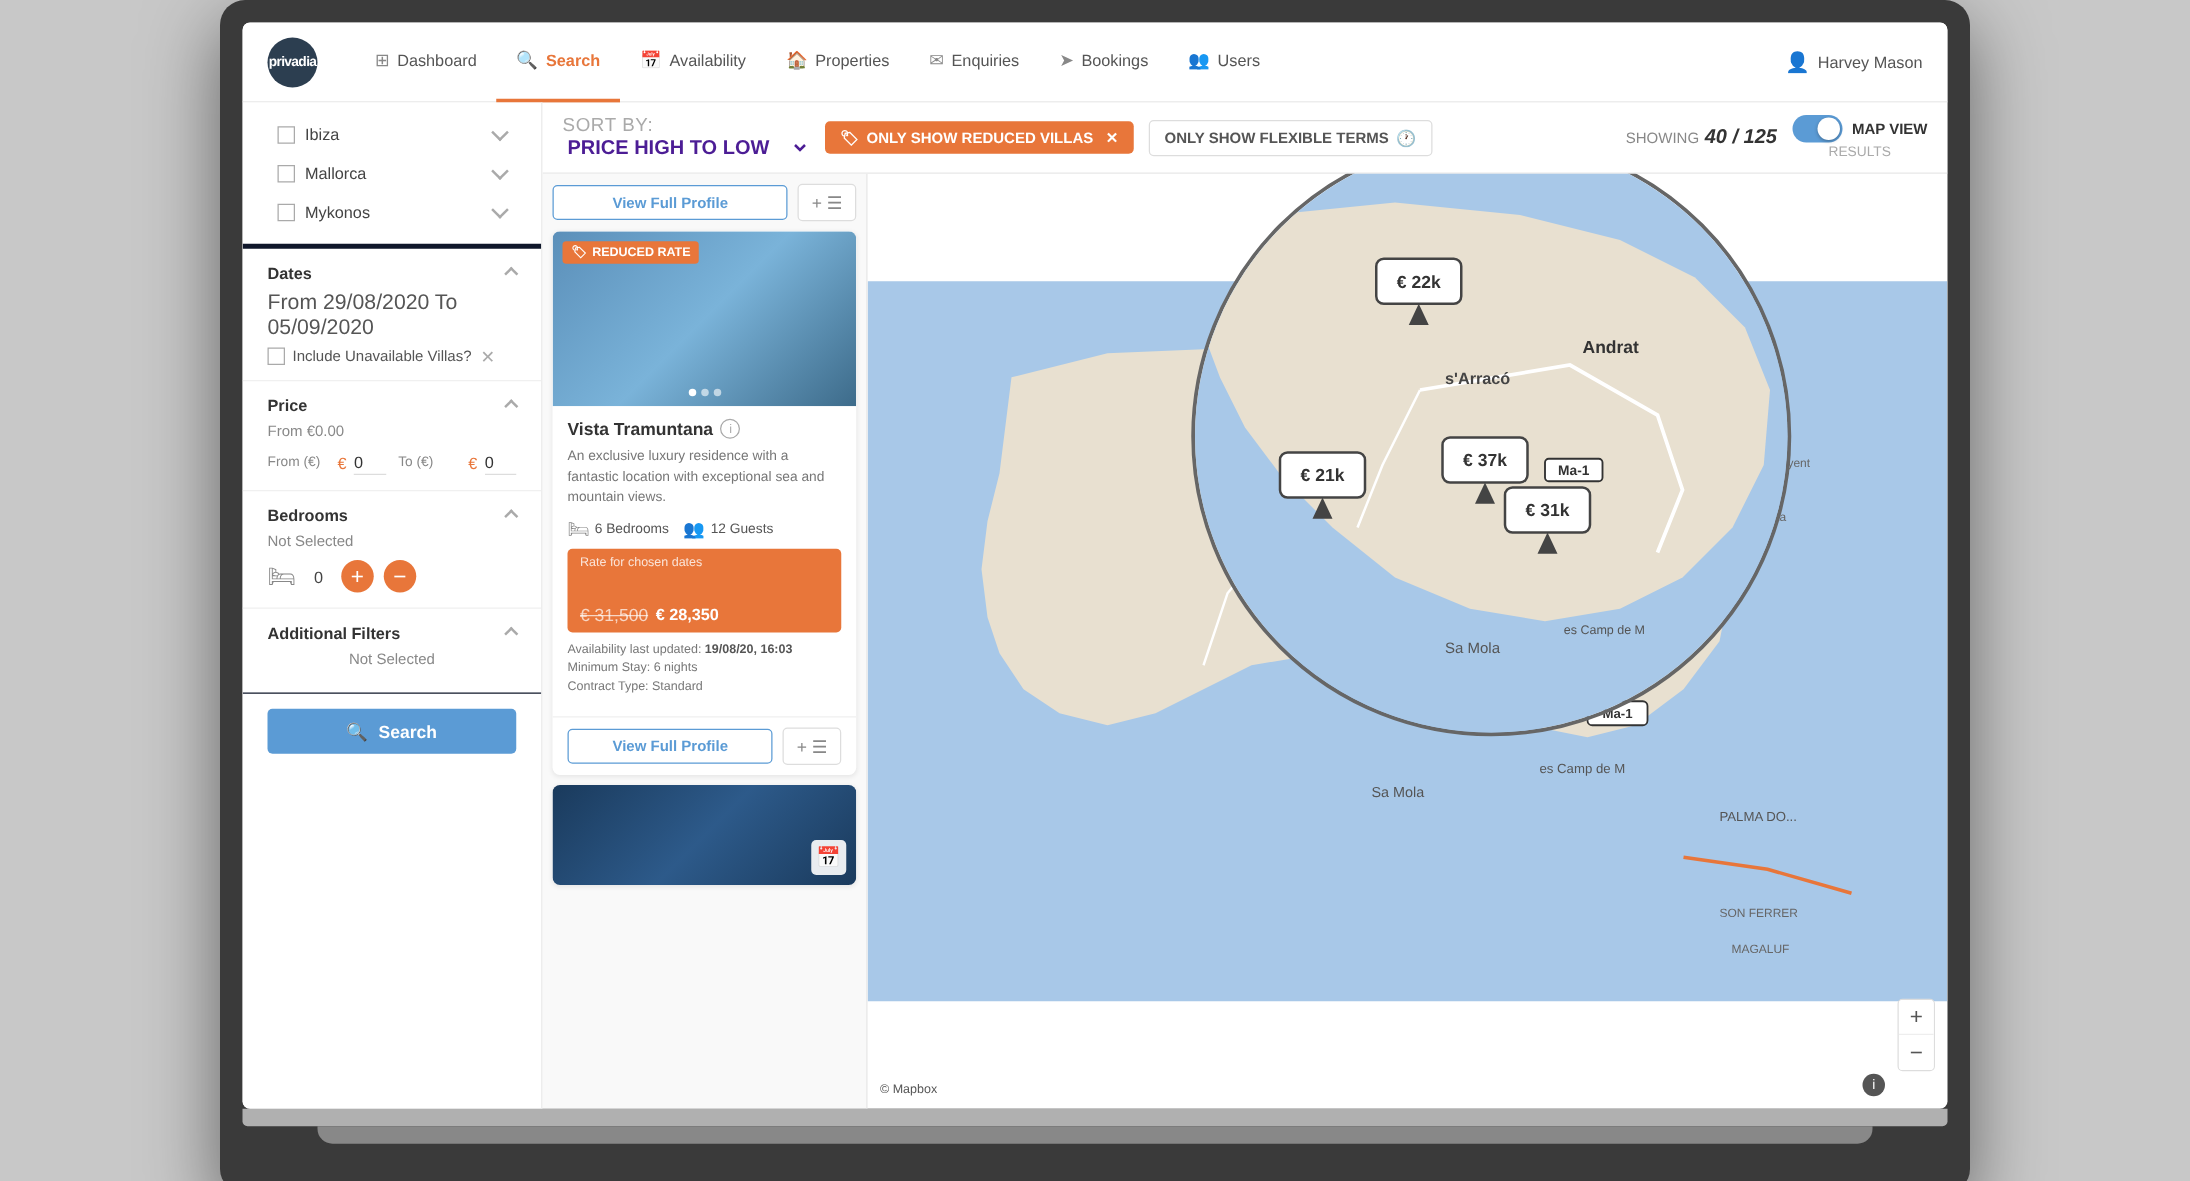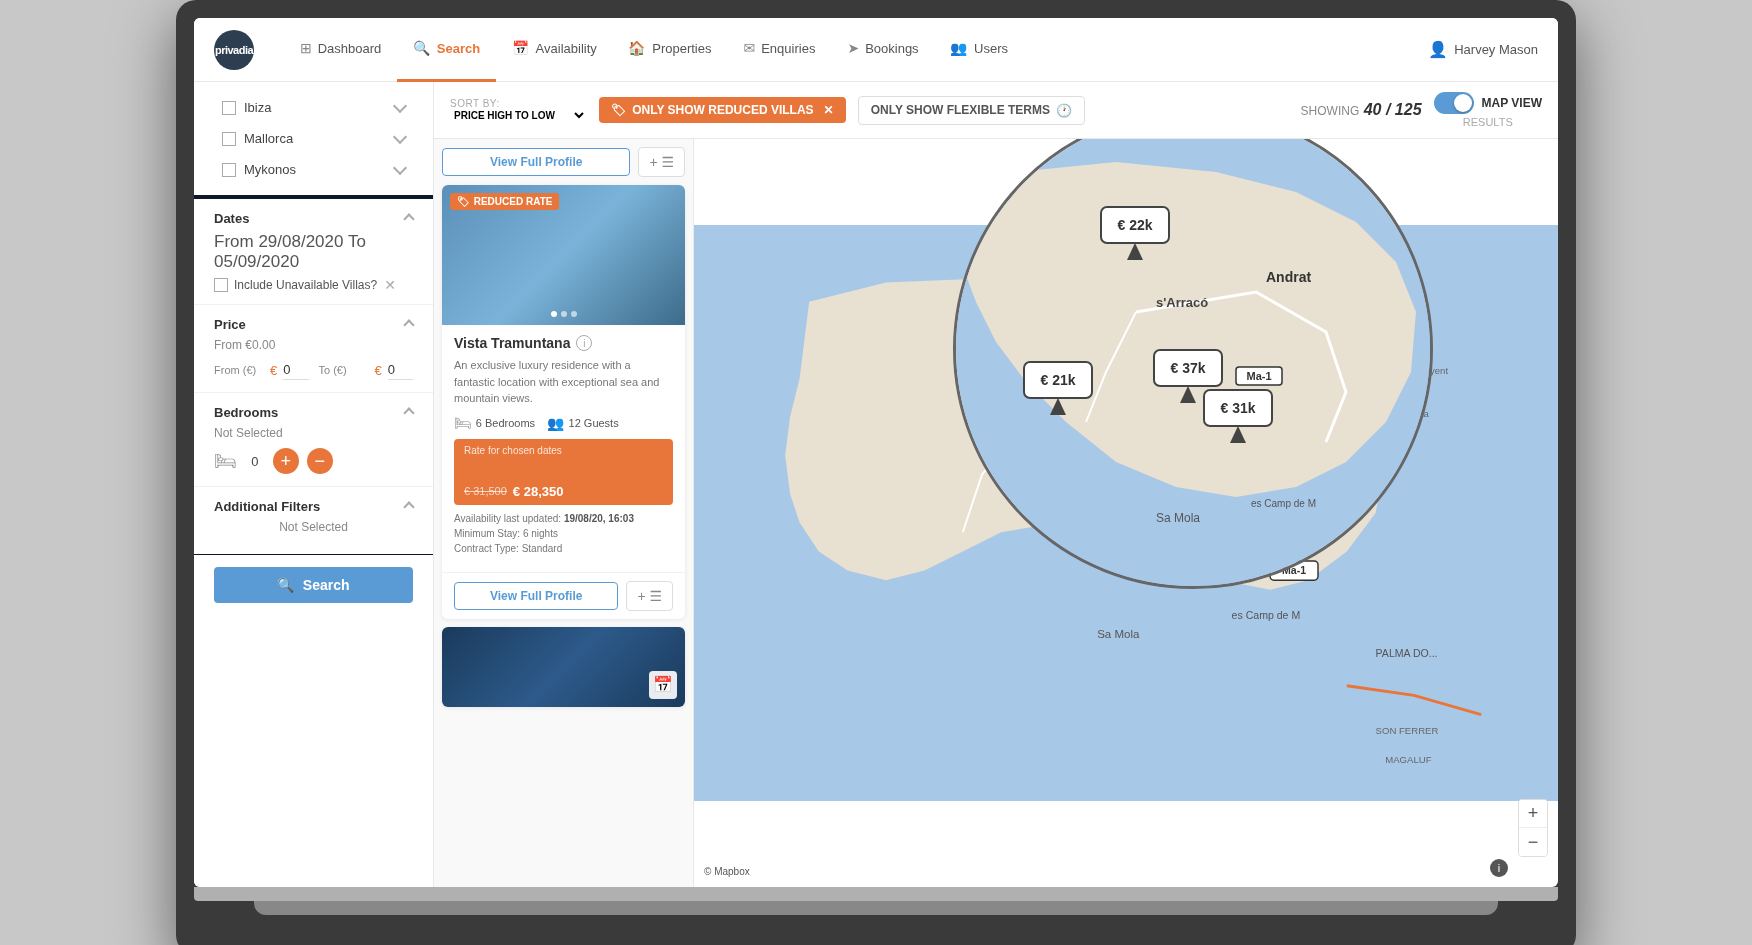--- a/index.html
+++ b/index.html
@@ -287,30 +287,30 @@
       padding: 10px 16px;
       border-bottom: 1px solid #e8e8e8;
       gap: 12px;
       background: #fff;
     }
     .sort-section {
       display: flex;
       flex-direction: column;
     }
     .sort-label {
-      font-size: 10px;
+      font-size: 15px;
       color: #aaa;
       text-transform: uppercase;
       letter-spacing: 0.5px;
     }
     .sort-select {
       border: none;
-      font-size: 10px;
+      font-size: 16px;
       font-weight: 600;
-      color: #000000;
+      color: #4c1d95;
       background: transparent;
       cursor: pointer;
       padding-right: 16px;
     }
     .filter-pill {
       display: flex;
       align-items: center;
       gap: 6px;
       padding: 6px 12px;
       border-radius: 4px;
@@ -516,21 +516,21 @@
     .price-label-box {
       font-size: 10px;
       color: rgba(255,255,255,0.8);
     }
     .price-values {
       display: flex;
       align-items: center;
       gap: 6px;
     }
     .price-old {
-      font-size: 11px;
+      font-size: 14px;
       color: rgba(255,255,255,0.7);
       text-decoration: line-through;
     }
     .price-new {
       font-size: 13px;
       font-weight: 700;
       color: #fff;
     }
     .availability-box {
       font-size: 10px;

